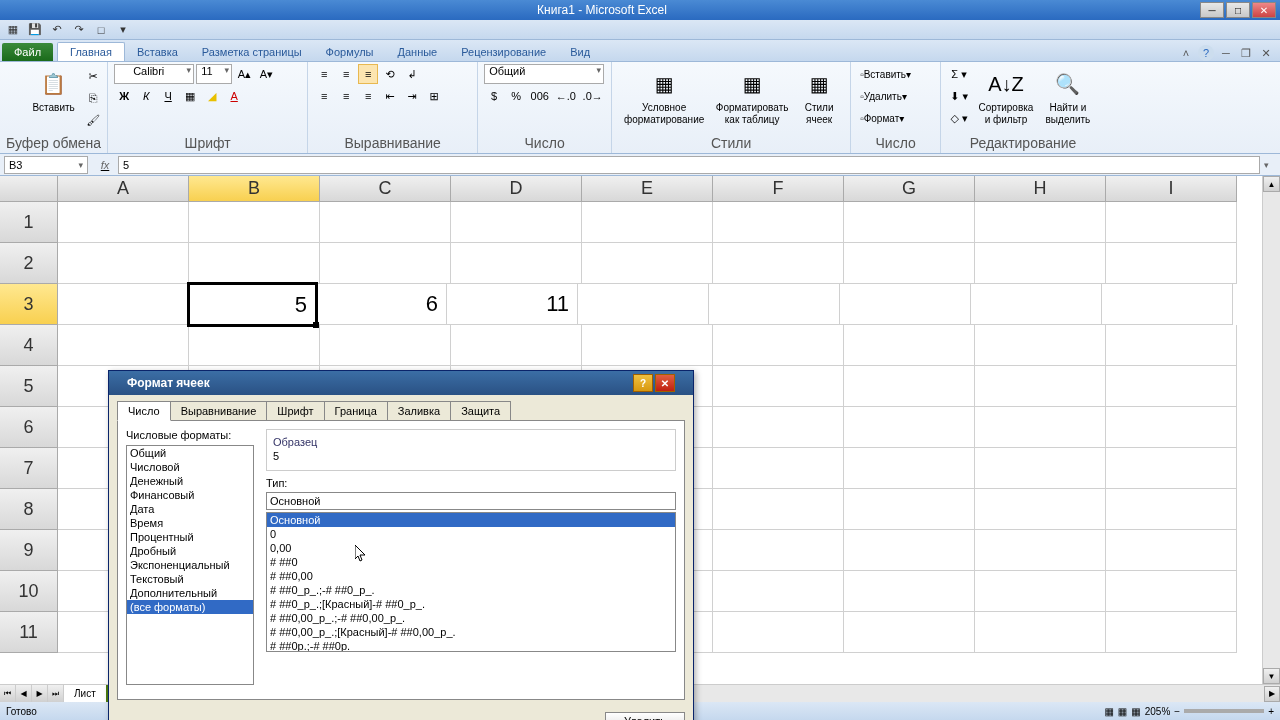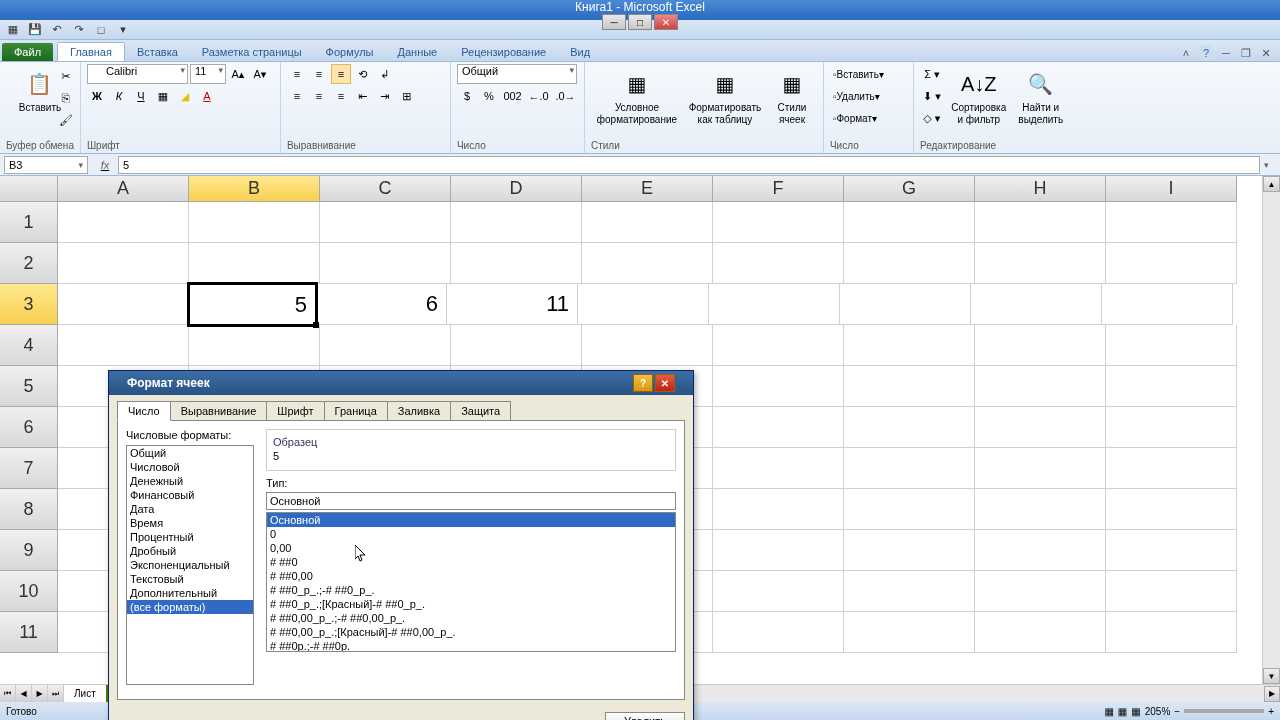--- a/index.html
+++ b/index.html
@@ -1,40 +1,40 @@
 <!DOCTYPE html>
 <html><head>
 <meta charset="utf-8">
 <style>
 * { margin: 0; padding: 0; box-sizing: border-box; font-family: 'Segoe UI', Tahoma, sans-serif; }
 body { background: #fff; overflow: hidden; width: 1280px; height: 720px; position: relative; }
 
 
-.titlebar { height: 20px; background: linear-gradient(#4a8ad4, #2a6ac0); display: flex; align-items: center; padding: 0 4px; flex-direction: column; }
+.titlebar { height: 20px; background: linear-gradient(#4a8ad4, #2a6ac0); display: flex; align-items: center; padding: 0 4px; }
 .titlebar-title { flex: 1; text-align: center; color: #fff; font-size: 12px; }
 .win-btns { display: flex; gap: 2px; }
 .win-btn { width: 24px; height: 16px; background: linear-gradient(#e8e8e8,#c8c8c8); border: 1px solid #888; font-size: 10px; display: flex; align-items: center; justify-content: center; }
 .win-btn.close { background: linear-gradient(#e88,#c44); color: #fff; }
 
 
 .qat { height: 20px; background: linear-gradient(#dbe7f5,#c5d8ee); display: flex; align-items: center; padding: 0 4px; gap: 4px; border-bottom: 1px solid #9db8d8; }
 .qat-btn { width: 18px; height: 16px; display: flex; align-items: center; justify-content: center; font-size: 11px; color: #333; }
 
 
 .ribbon-tabs { height: 22px; background: linear-gradient(#dbe7f5,#c5d8ee); display: flex; align-items: flex-end; padding-left: 2px; border-bottom: 1px solid #9db8d8; }
 .ribbon-tab { padding: 3px 12px; font-size: 11px; color: #2a5a9a; cursor: pointer; }
 .ribbon-tab.file { background: linear-gradient(#3a8a3a,#1a6a1a); color: #fff; border-radius: 2px 2px 0 0; margin-right: 4px; }
 .ribbon-tab.active { background: #fff; border: 1px solid #9db8d8; border-bottom: none; border-radius: 2px 2px 0 0; }
 .ribbon-right { margin-left: auto; display: flex; gap: 4px; padding-right: 6px; align-items: center; }
 .ribbon-right-btn { width: 16px; height: 16px; font-size: 11px; color: #555; display: flex; align-items: center; justify-content: center; }
 
 
 .ribbon { height: 92px; background: linear-gradient(#f5f9fd,#e8eff8); border-bottom: 1px solid #9db8d8; display: flex; }
 .ribbon-group { border-right: 1px solid #c5d5e8; padding: 2px 6px 0; display: flex; flex-direction: column; position: relative; }
-.ribbon-group-label { font-size: 10px; color: #555; padding: 2px 0; margin-top: auto; position: relative; }
+.ribbon-group-label { font-size: 14px; color: #555; text-align: center; padding: 2px 0; margin-top: auto; position: relative; }
 .ribbon-row { display: flex; align-items: center; gap: 2px; margin-bottom: 2px; }
 .rbtn { min-width: 20px; height: 20px; display: flex; align-items: center; justify-content: center; font-size: 11px; border: 1px solid transparent; padding: 0 2px; }
 .rbtn.active { background: #fce5b0; border: 1px solid #e8b850; }
 .rbtn-big { display: flex; flex-direction: column; align-items: center; padding: 4px 6px; font-size: 10px; text-align: center; line-height: 1.2; }
 .rbtn-big .icon { width: 32px; height: 32px; margin-bottom: 2px; display: flex; align-items: center; justify-content: center; font-size: 20px; }
 .font-select { height: 20px; border: 1px solid #aaa; background: #fff; font-size: 11px; padding: 0 16px 0 4px; position: relative; }
 .font-select::after { content: '▾'; position: absolute; right: 2px; font-size: 9px; color: #666; }
 
 
 .formula-bar { height: 22px; background: #e8eff8; border-bottom: 1px solid #9db8d8; display: flex; align-items: center; }
@@ -154,21 +154,21 @@
     <div style="position:absolute;right:4px;top:4px;display:flex;flex-direction:column;gap:2px;">
       <div class="rbtn">✂</div>
       <div class="rbtn">⎘</div>
       <div class="rbtn">🖌</div>
     </div>
     <div class="ribbon-group-label">Буфер обмена</div>
   </div>
 
   <div class="ribbon-group" style="width:200px;">
     <div class="ribbon-row">
-      <div class="font-select" style="width:101px;padding-left:18px;">Calibri</div>
+      <div class="font-select" style="width:80px;padding-left:18px;">Calibri</div>
       <div class="font-select" style="width:36px;">11</div>
       <div class="rbtn">A▴</div>
       <div class="rbtn">A▾</div>
     </div>
     <div class="ribbon-row">
       <div class="rbtn">
           <b>Ж</b>
         </div>
       <div class="rbtn">
           <i>К</i>
@@ -204,21 +204,21 @@
     <div class="ribbon-group-label">Выравнивание</div>
   </div>
 
   <div class="ribbon-group" style="width:134px;">
     <div class="ribbon-row">
       <div class="font-select" style="width:120px;">Общий</div>
     </div>
     <div class="ribbon-row">
       <div class="rbtn">$</div>
       <div class="rbtn">%</div>
-      <div class="rbtn">002</div>
+      <div class="rbtn">006</div>
       <div class="rbtn">←.0</div>
       <div class="rbtn">.0→</div>
     </div>
     <div class="ribbon-group-label">Число</div>
   </div>
 
   <div class="ribbon-group">
     <div style="display:flex;">
       <div class="rbtn-big" style="width:92px;">
           <div class="icon">▦</div>

